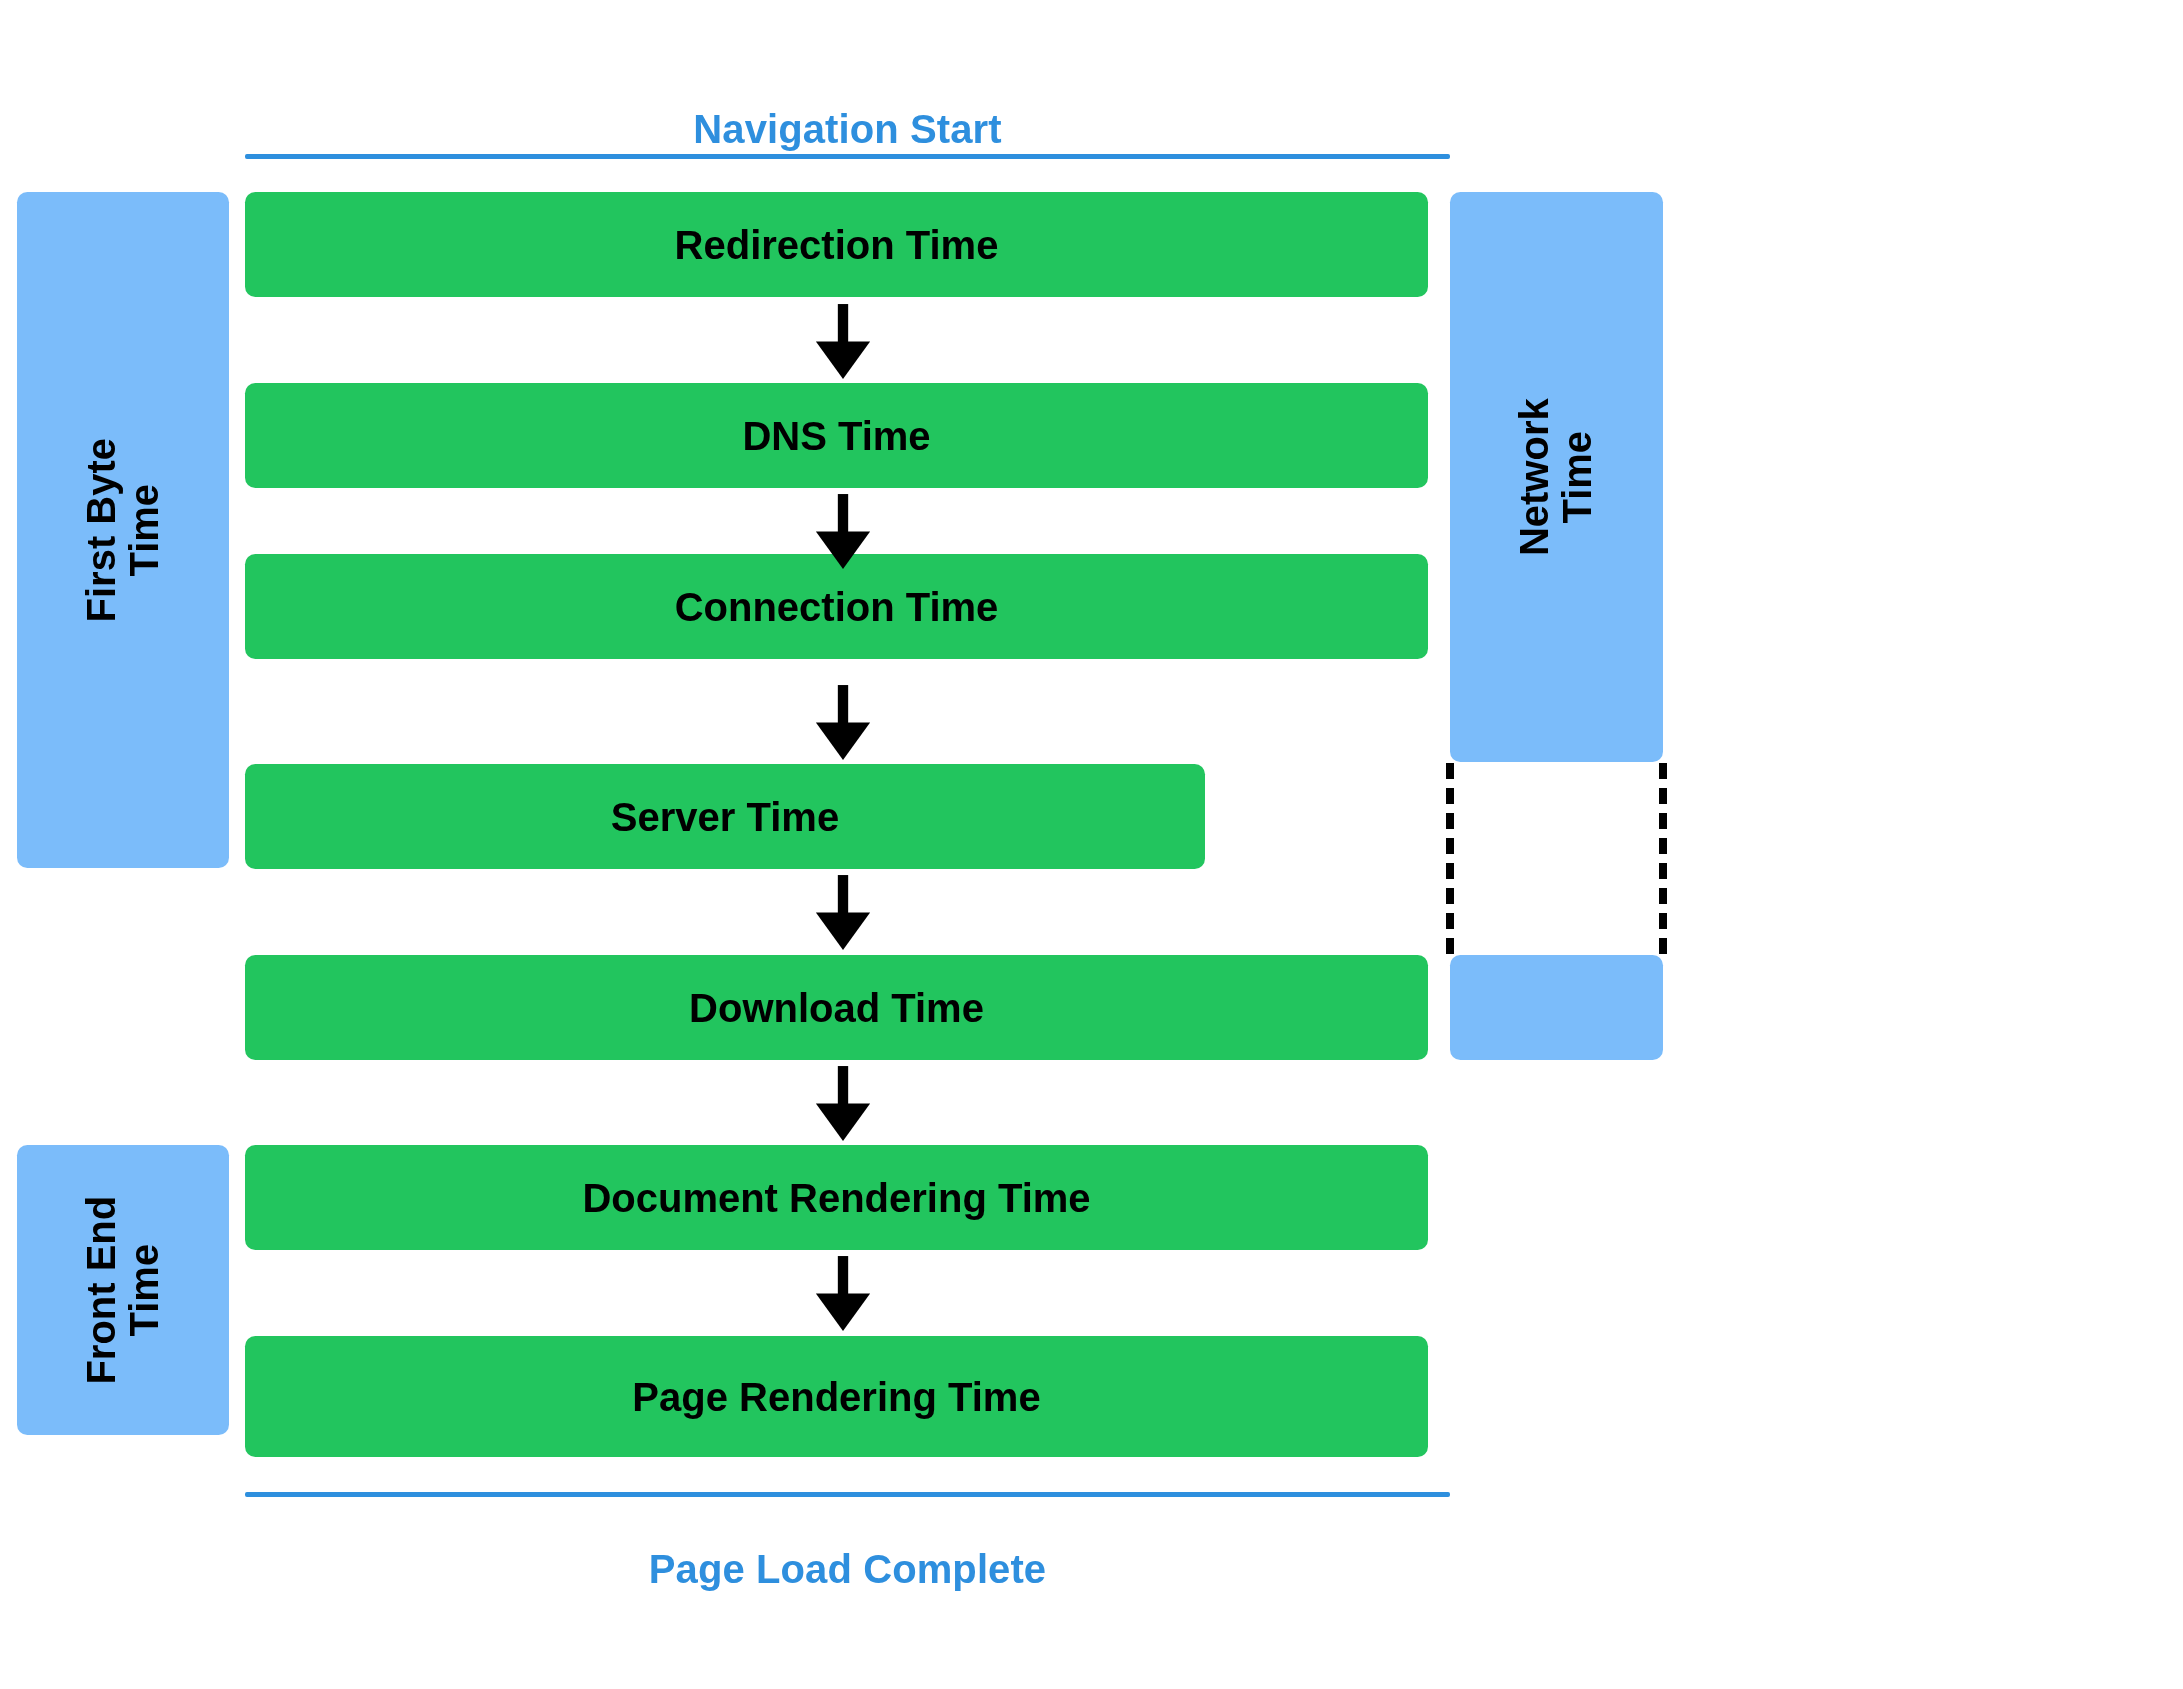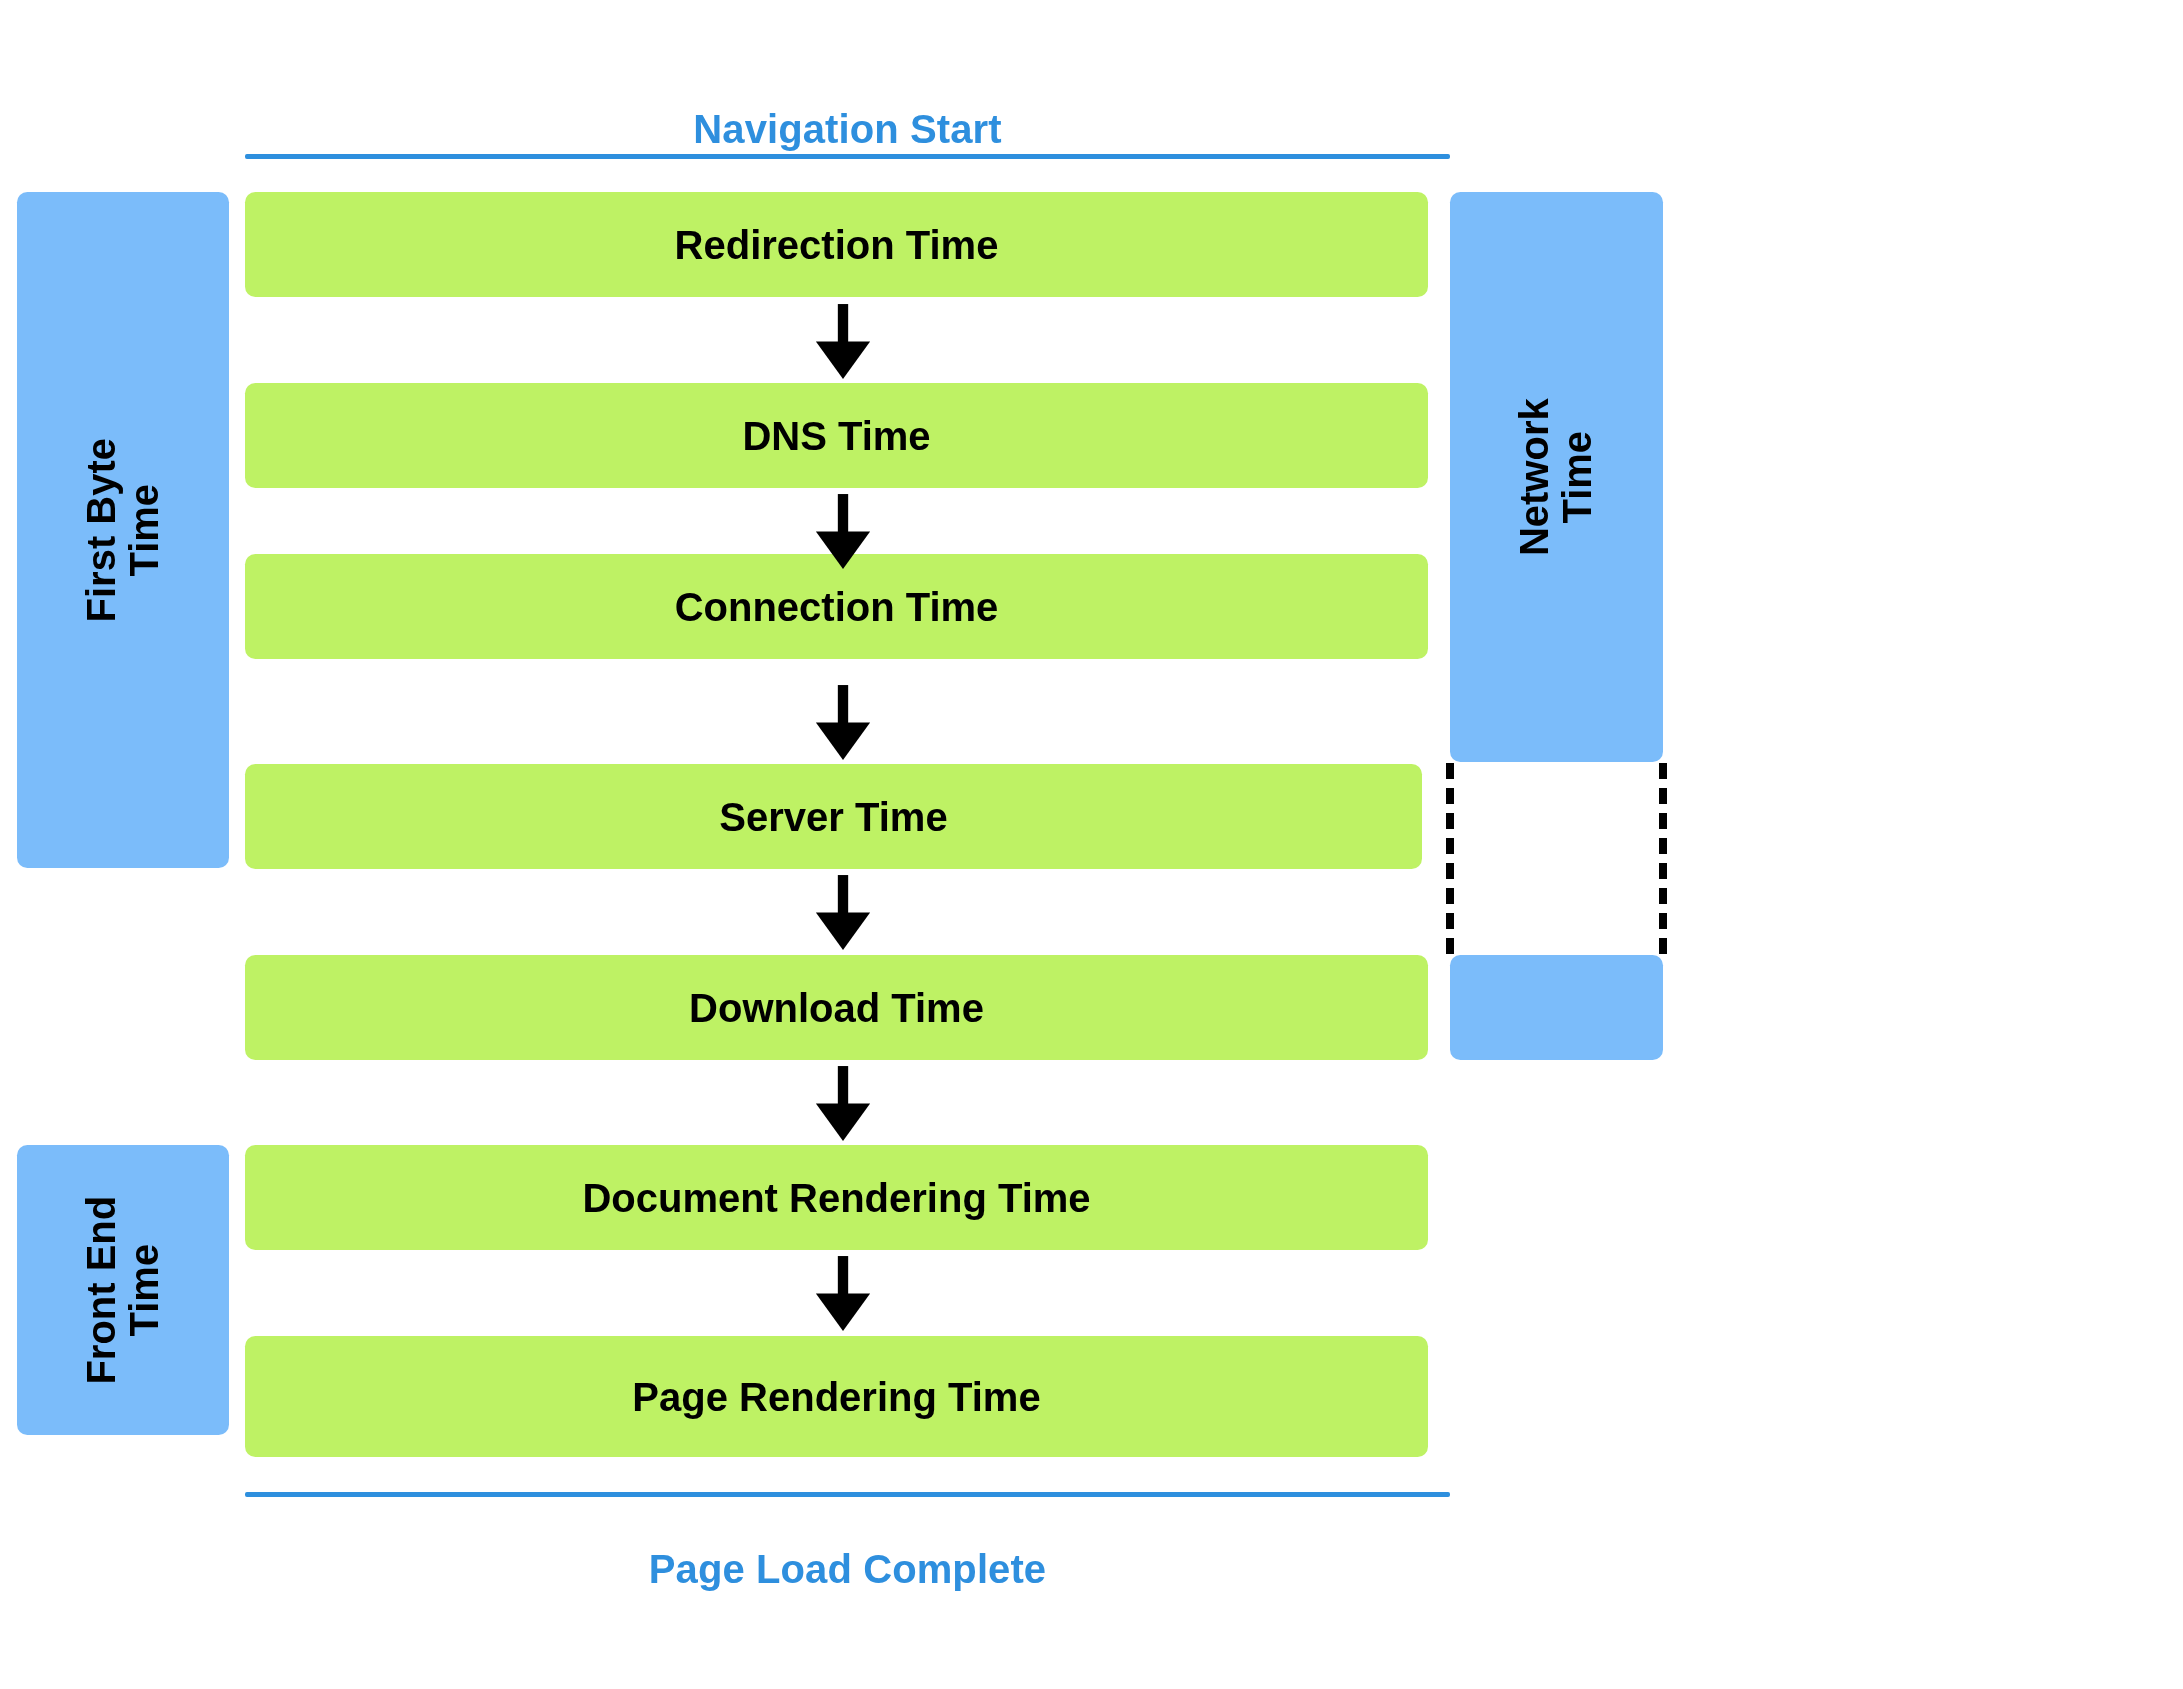--- a/index.html
+++ b/index.html
@@ -33,21 +33,21 @@
   .marker-rule {
     position: absolute;
     height: 4.5px;
     background: #2E8FDE;
     border-radius: 1.9px;
   }
 
   
   .stage-bar {
     position: absolute;
-    background: #bef264;
+    background: #22c55e;
     border-radius: 10.3px;
     display: flex;
     align-items: center;
     justify-content: center;
   }
   .stage-bar .bar-label {
     color: #000000;
     font-weight: bold;
     font-size: 40px;
     line-height: 1;
@@ -125,21 +125,21 @@
   </div>
 
   <div class="stage-bar" style="left:245px; top:383px; width:1183px; height:105px;">
     <span class="bar-label">DNS Time</span>
   </div>
 
   <div class="stage-bar" style="left:245px; top:554px; width:1183px; height:105px;">
     <span class="bar-label">Connection Time</span>
   </div>
 
-  <div class="stage-bar" style="left:245px; top:764px; width:1177px; height:105px;">
+  <div class="stage-bar" style="left:245px; top:764px; width:960px; height:105px;">
     <span class="bar-label">Server Time</span>
   </div>
 
   <div class="stage-bar" style="left:245px; top:955px; width:1183px; height:105px;">
     <span class="bar-label">Download Time</span>
   </div>
 
   <div class="stage-bar" style="left:245px; top:1145px; width:1183px; height:105px;">
     <span class="bar-label">Document Rendering Time</span>
   </div>

